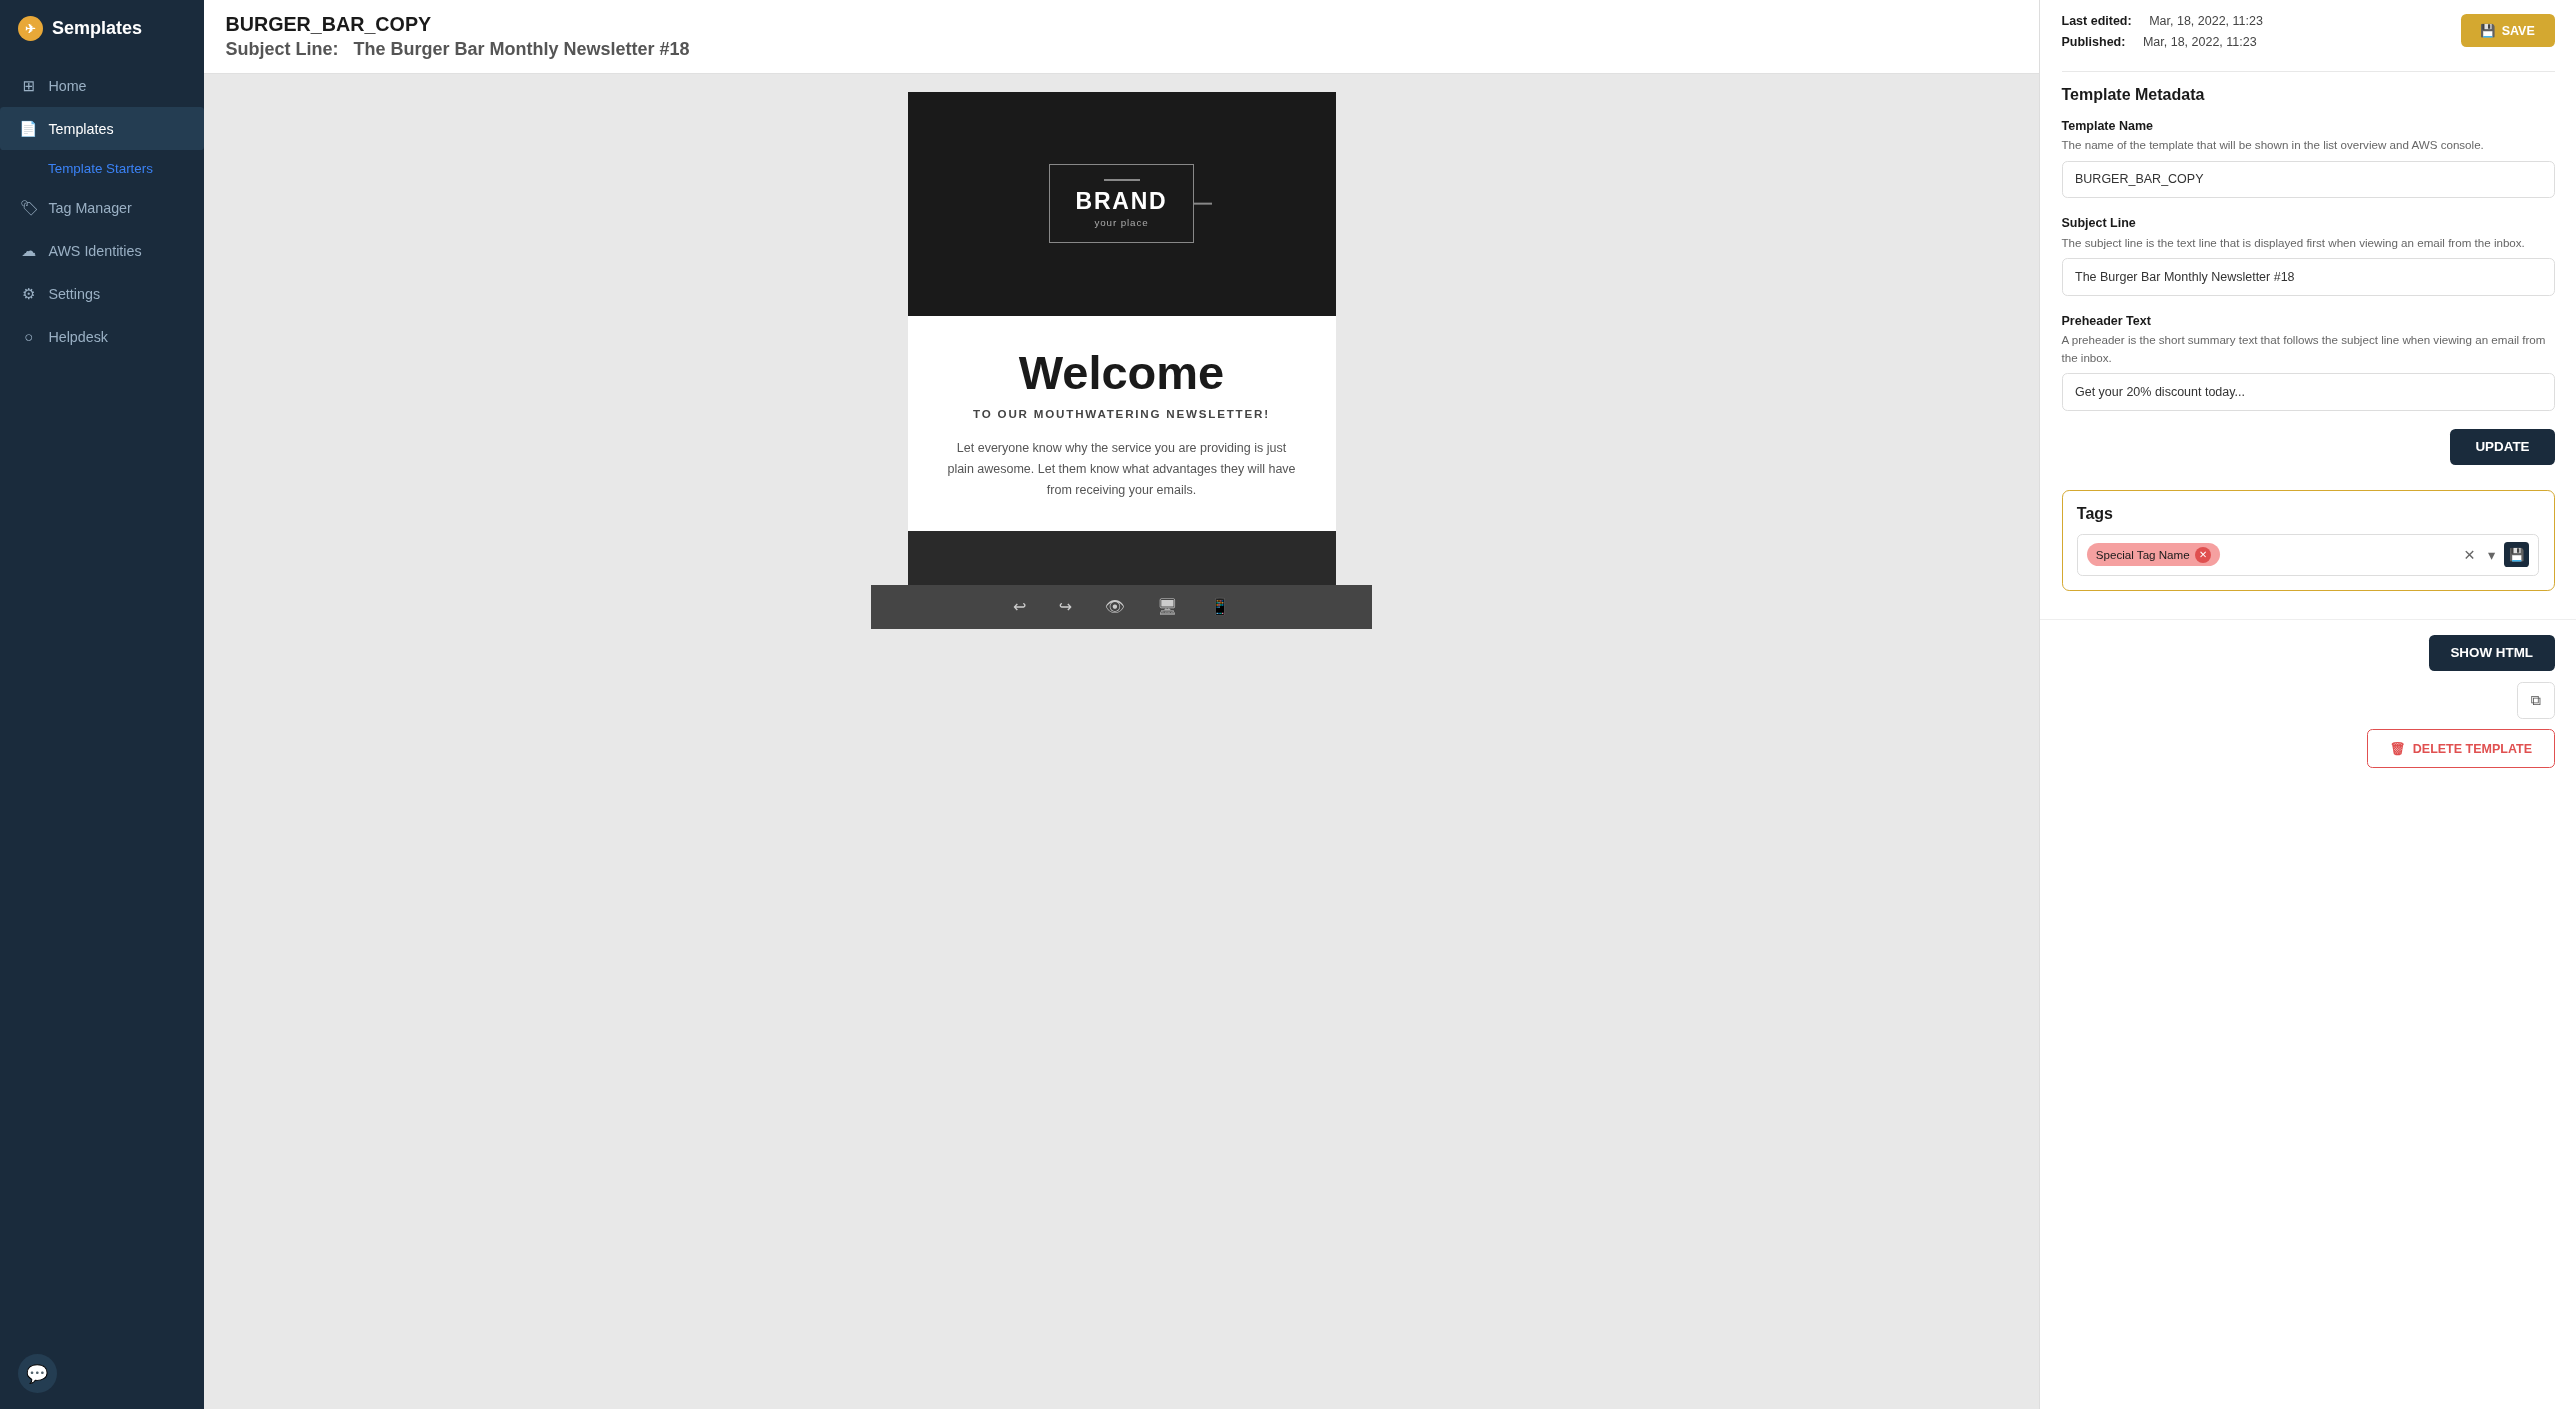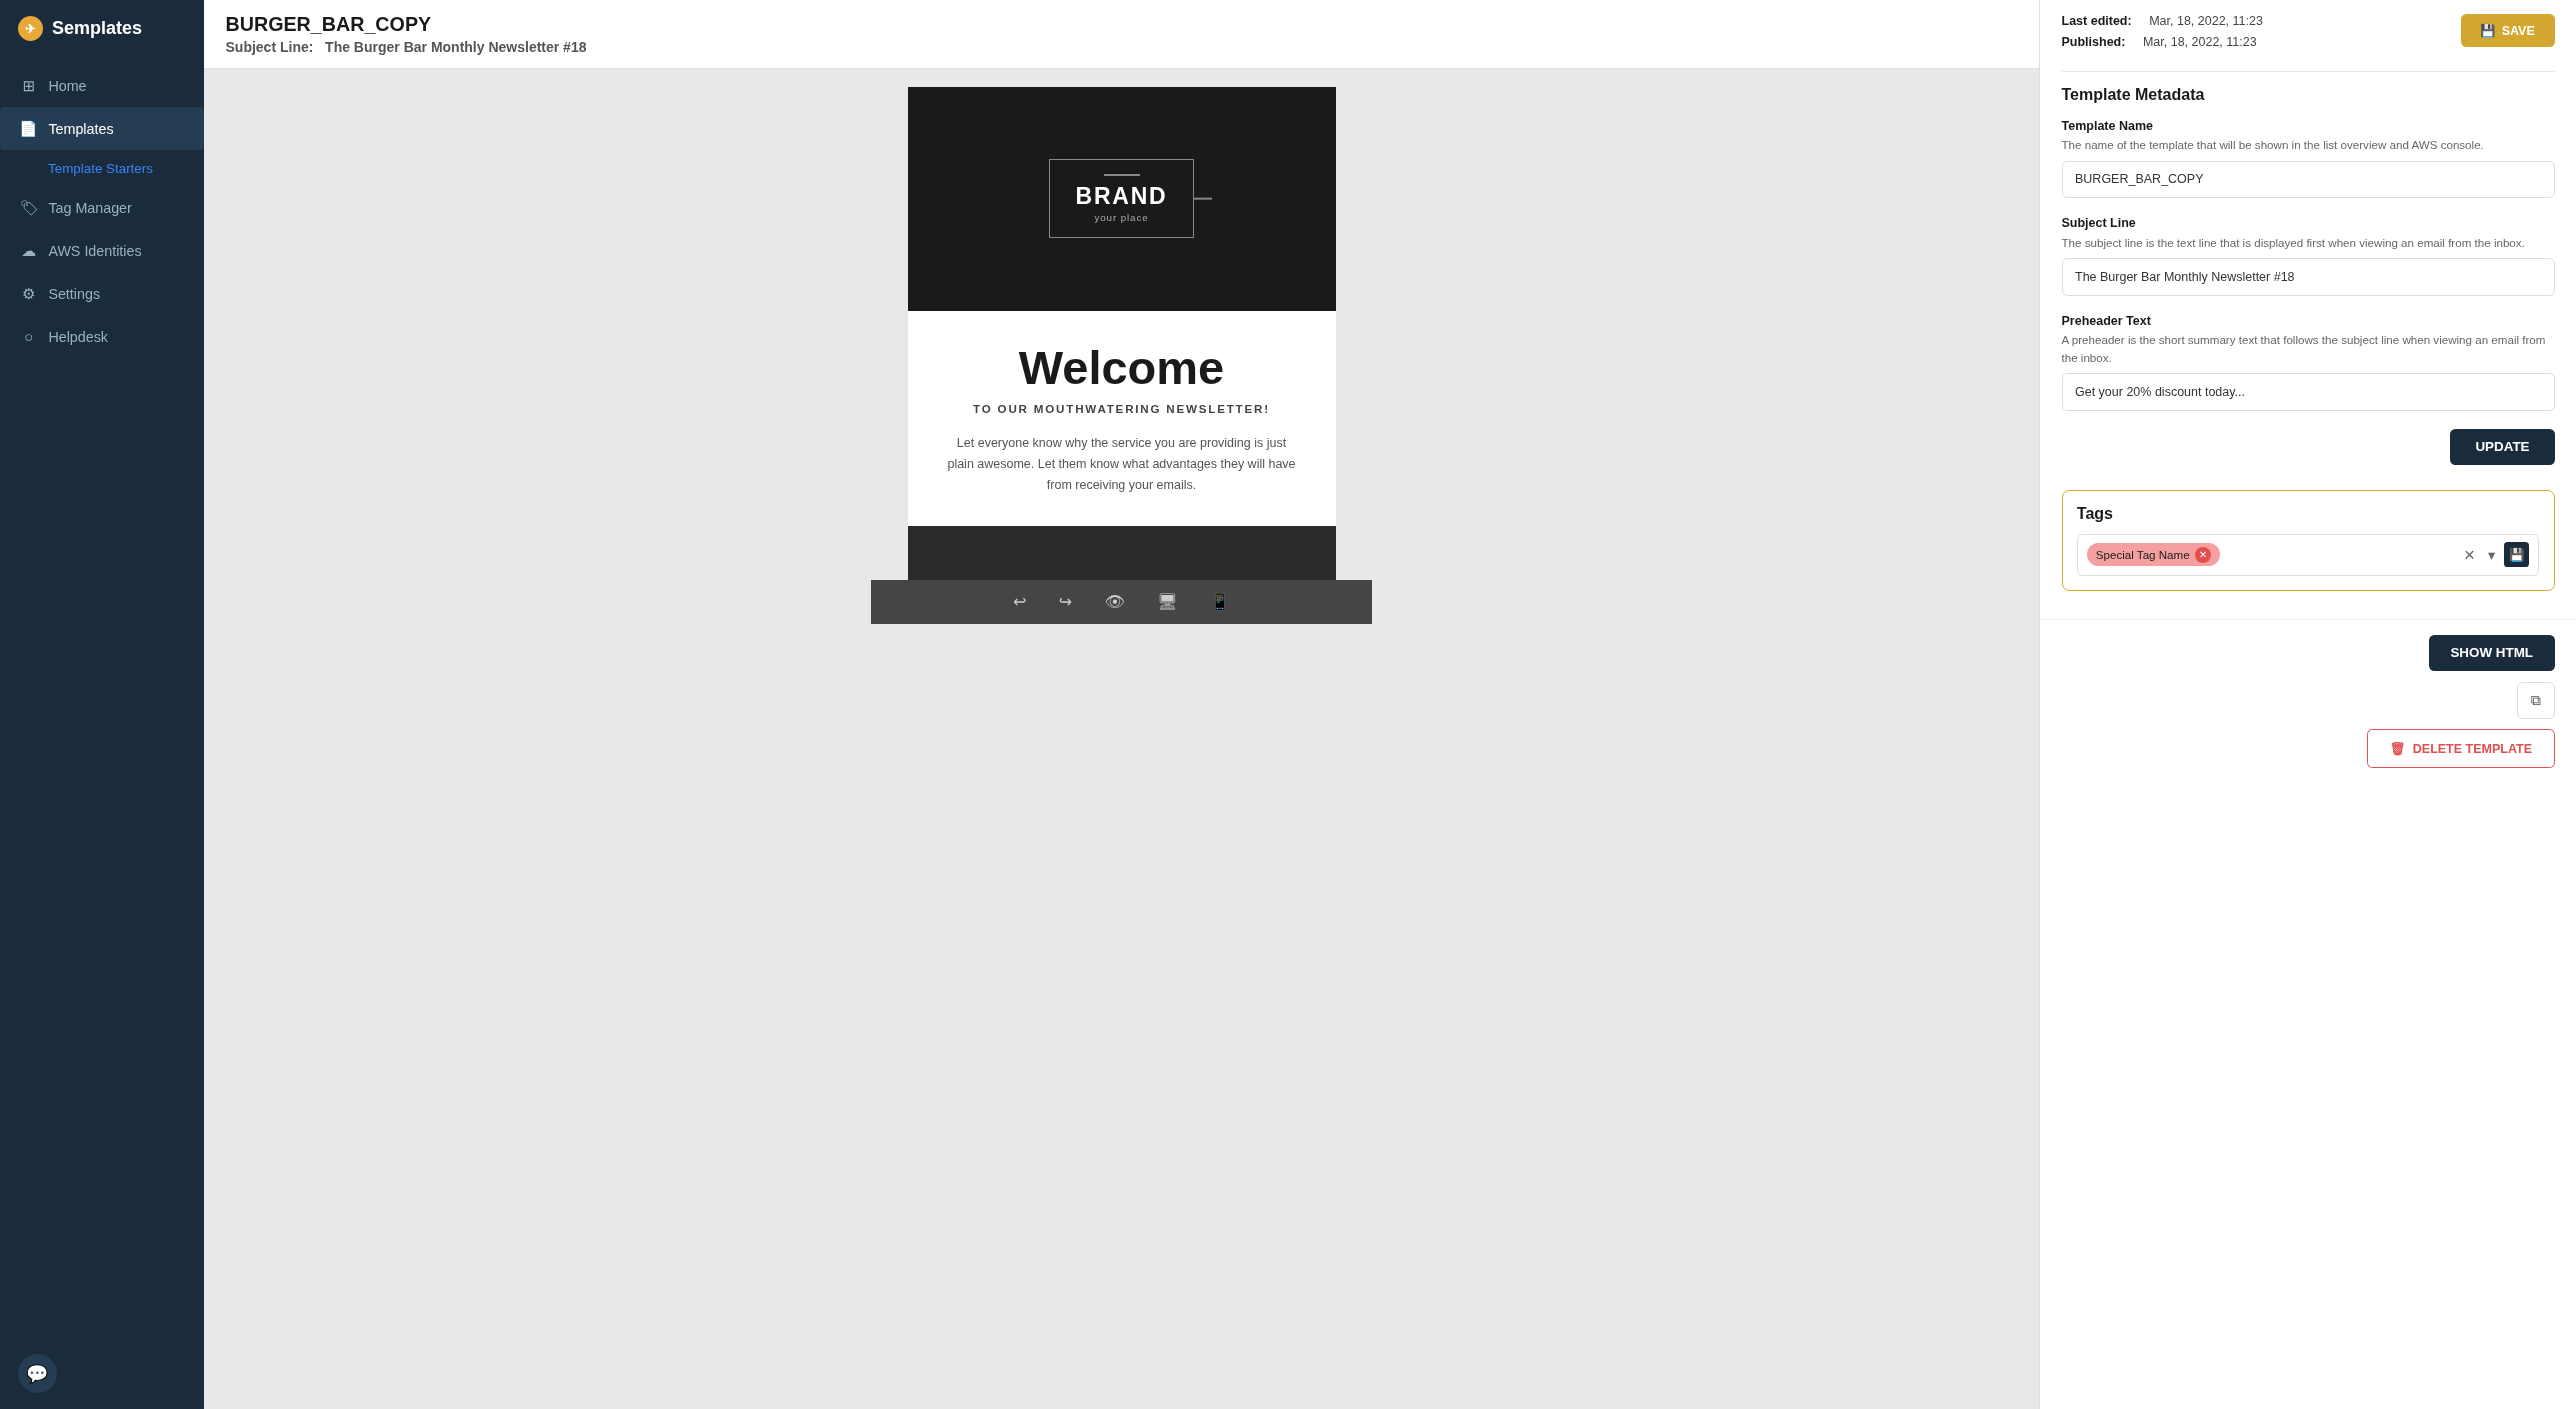--- a/index.html
+++ b/index.html
@@ -79,21 +79,21 @@
     
     .topbar {
       background: white;
       padding: 12.5px 21.5px;
       border-bottom: 0.9px solid #e0e0e0;
       display: flex;
       flex-direction: column;
       gap: 3.6px;
     }
     .topbar-title { font-size: 19.7px; font-weight: 700; color: #1a1a1a; }
-    .topbar-subtitle { font-size: 14px; color: #555; }
+    .topbar-subtitle { font-size: 18px; color: #555; }
     .topbar-subtitle span { font-weight: 600; }
 
     
     .template-preview {
       flex: 1;
       background: #e8e8e8;
       overflow-y: auto;
       display: flex;
       flex-direction: column;
       align-items: center;

